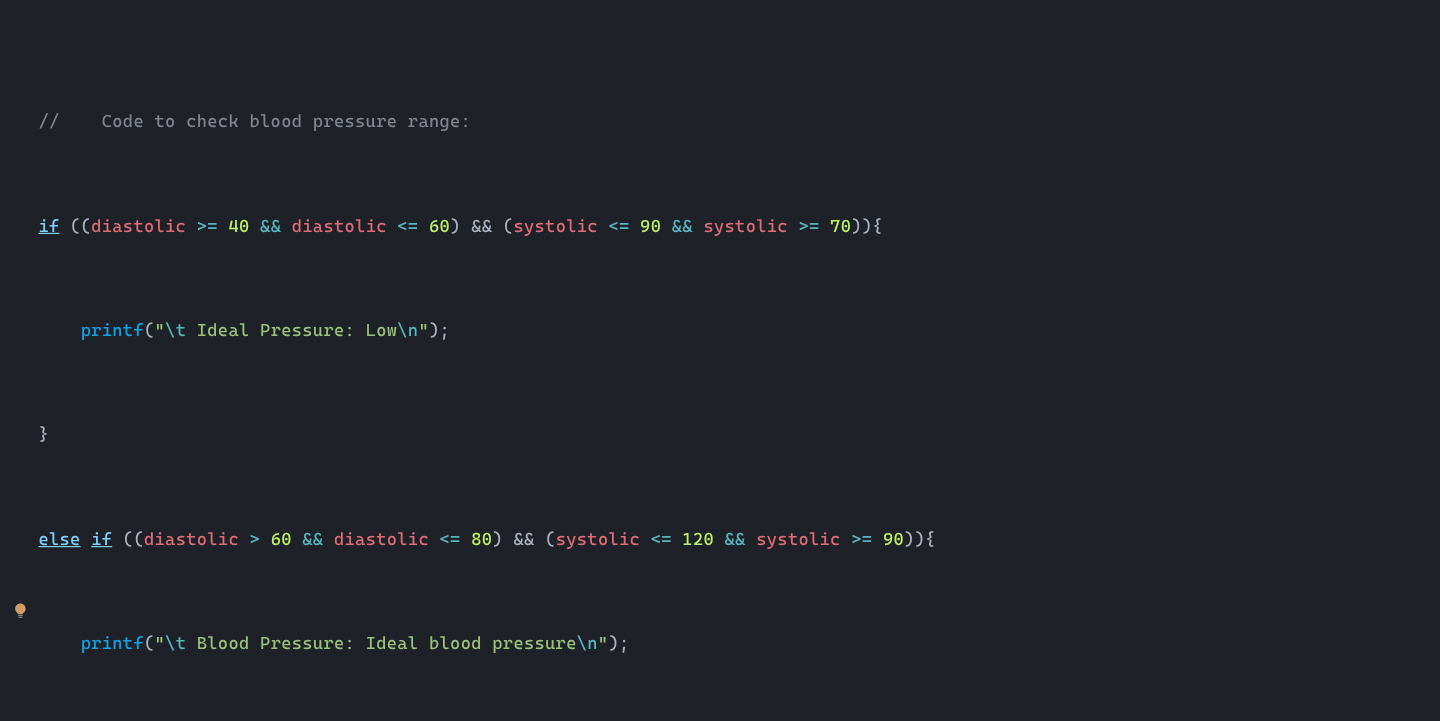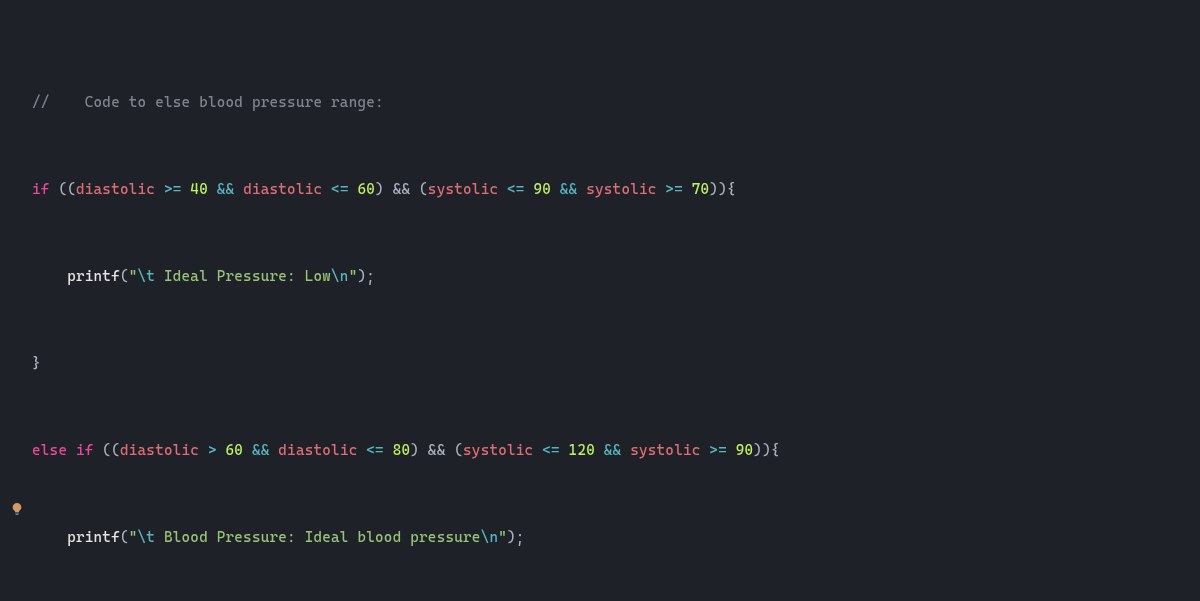--- a/index.html
+++ b/index.html
@@ -15,43 +15,43 @@
     position:relative;
     letter-spacing:0.3px;
   }
   .editor {
     padding:30px 0 0 32px;
     white-space:pre;
   }
   .line { position:relative; height:29px; }
   .indent    { color:#3b4048; }
   .c-comment { color:#7f848e; }
-  .c-keyword { color:#ec4899; }
+  .c-keyword { color:#7dd3fc;text-decoration:underline; }
   .c-punct   { color:#abb2bf; }
   .c-var     { color:#e06c75;margin-top:20px; }
   .c-op      { color:#56b6c2; }
   .c-num     { color:#bef264; }
-  .c-func    { color:#e5e5e5; }
+  .c-func    { color:#0ea5e9; }
   .c-str     { color:#98c379; }
   .c-esc     { color:#56b6c2; }
   .gutter-icon {
     position:absolute;
     left:10px;
     top:502px;
     width:14px;
     height:14px;
   }
   .bulb { fill:#d19a66; }
   .base { fill:#7f848e; }
 </style>
 </head>
 <body>
 
 <div class="editor">
-  <div class="line"><span class="c-comment"><span>//</span><span>    Code to else blood pressure range:</span></span></div>
+  <div class="line"><span class="c-comment"><span>//</span><span>    Code to check blood pressure range:</span></span></div>
   <div class="line"><span class="c-keyword">if</span><span class="c-punct"> ((</span><span class="c-var">diastolic</span><span class="c-op"> &gt;= </span><span class="c-num">40</span><span class="c-op"> &amp;&amp; </span><span class="c-var">diastolic</span><span class="c-op"> &lt;= </span><span class="c-num">60</span><span class="c-punct">) &amp;&amp; (</span><span class="c-var">systolic</span><span class="c-op"> &lt;= </span><span class="c-num">90</span><span class="c-op"> &amp;&amp; </span><span class="c-var">systolic</span><span class="c-op"> &gt;= </span><span class="c-num">70</span><span class="c-punct">)){</span></div>
   <div class="line"><span class="indent">    </span><span class="c-func">printf</span><span class="c-punct">(</span><span class="c-str">"</span><span class="c-esc">\t</span><span class="c-str"> Ideal Pressure: Low</span><span class="c-esc">\n</span><span class="c-str">"</span><span class="c-punct">);</span></div>
   <div class="line"><span class="c-punct">}</span></div>
   <div class="line"><span class="c-keyword">else</span><span> </span><span class="c-keyword">if</span><span class="c-punct"> ((</span><span class="c-var">diastolic</span><span class="c-op"> &gt; </span><span class="c-num">60</span><span class="c-op"> &amp;&amp; </span><span class="c-var">diastolic</span><span class="c-op"> &lt;= </span><span class="c-num">80</span><span class="c-punct">) &amp;&amp; (</span><span class="c-var">systolic</span><span class="c-op"> &lt;= </span><span class="c-num">120</span><span class="c-op"> &amp;&amp; </span><span class="c-var">systolic</span><span class="c-op"> &gt;= </span><span class="c-num">90</span><span class="c-punct">)){</span></div>
   <div class="line"><span class="indent">    </span><span class="c-func">printf</span><span class="c-punct">(</span><span class="c-str">"</span><span class="c-esc">\t</span><span class="c-str"> Blood Pressure: Ideal blood pressure</span><span class="c-esc">\n</span><span class="c-str">"</span><span class="c-punct">);</span></div>
   
   
   
   
   

